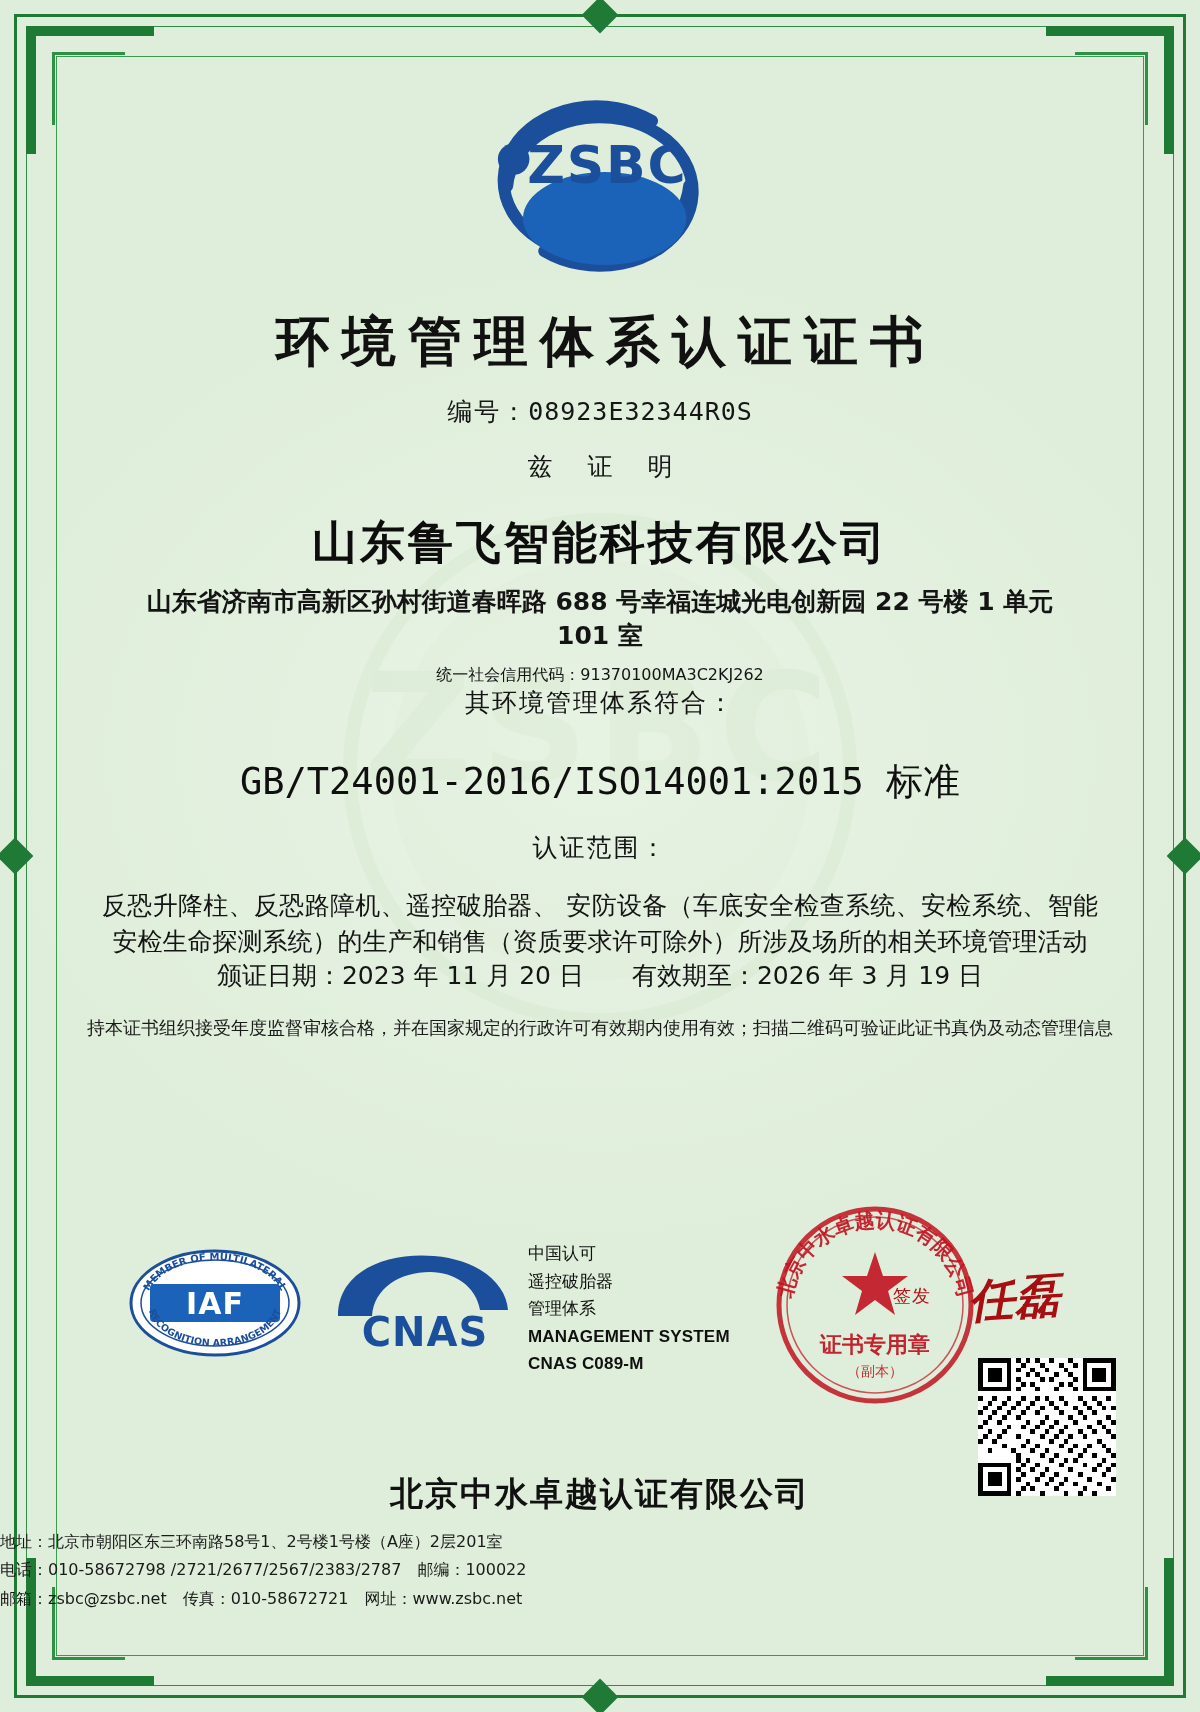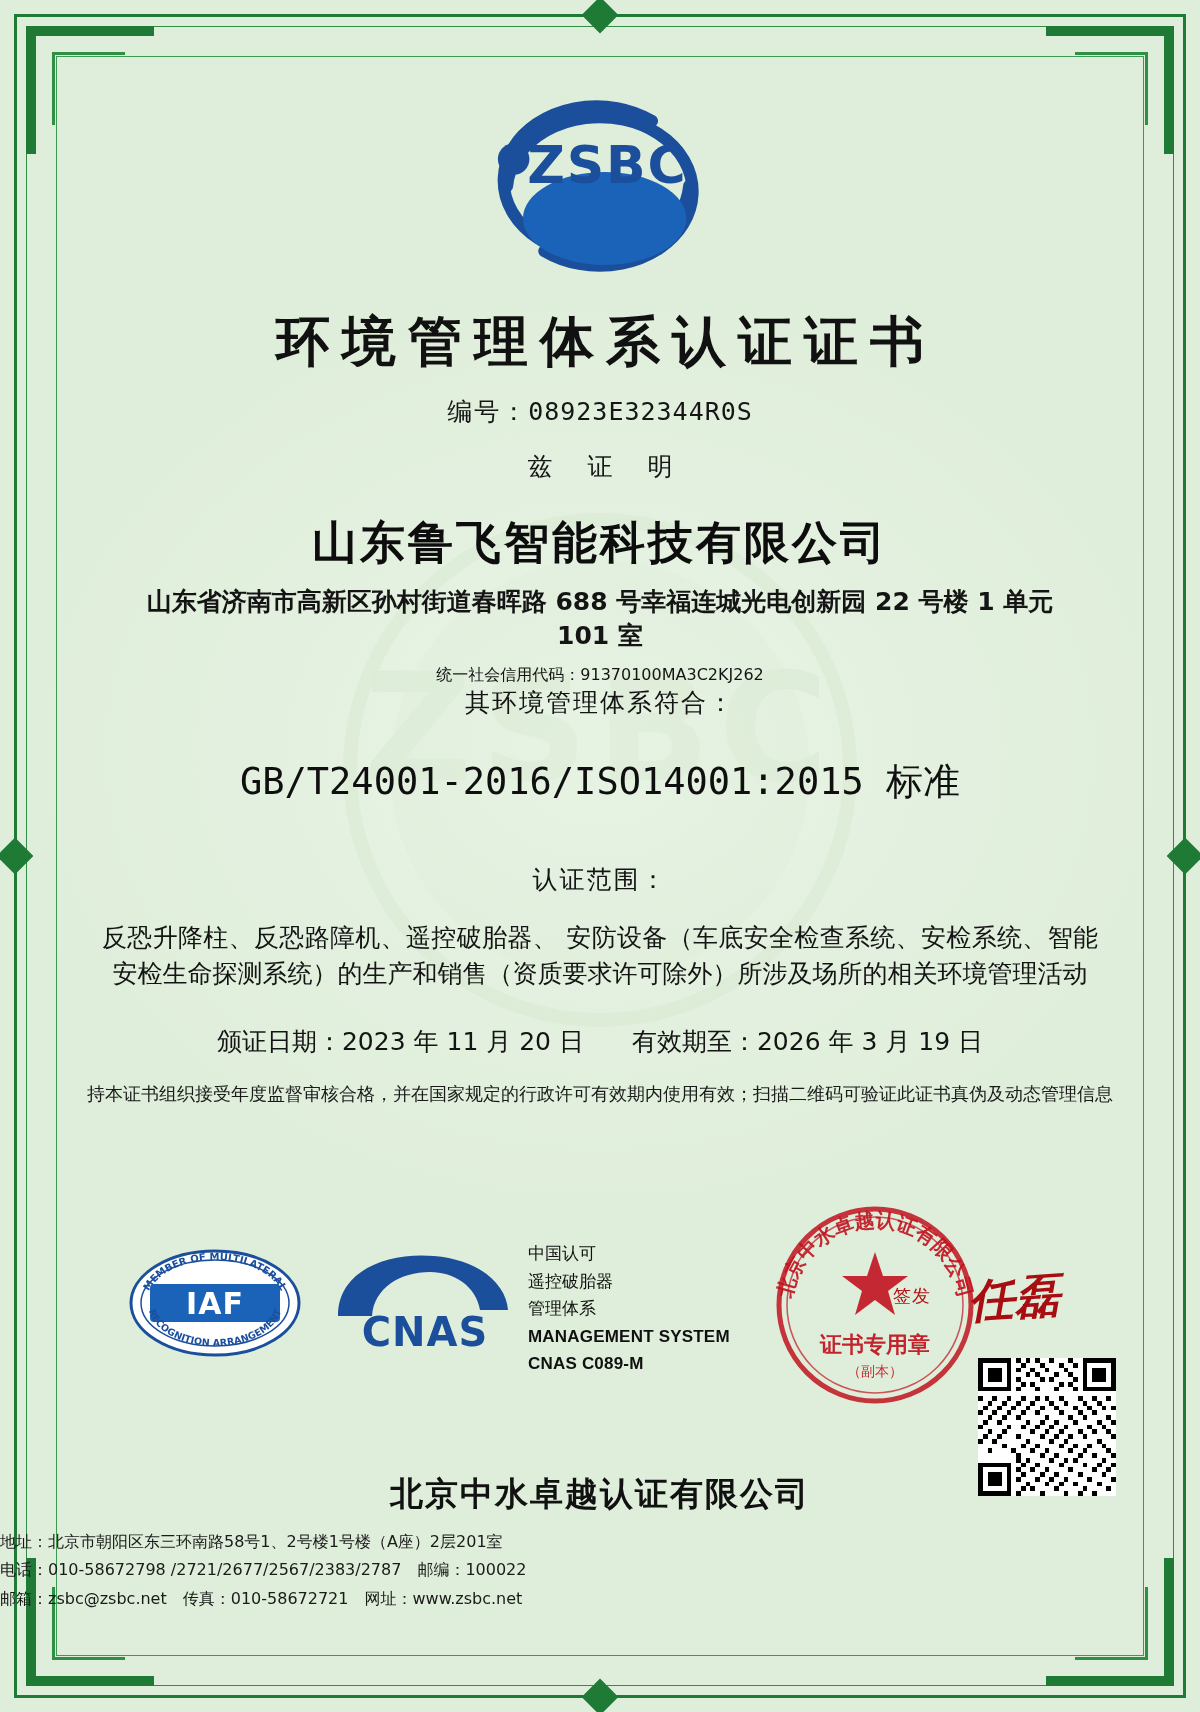--- a/index.html
+++ b/index.html
@@ -152,36 +152,35 @@
     margin-top: 38px;
     color: #0f0f0f;
   }
   .standard .cn {
     font-family: "DejaVu Sans", sans-serif;
   }
   .scope-label {
     font-family: "DejaVu Sans", sans-serif;
     font-size: 25px;
     letter-spacing: 2px;
-    margin-top: 56px;
+    margin-top: 24px;
     color: #141414;
   }
   .scope-text {
     font-family: "DejaVu Sans", sans-serif;
     font-size: 25px;
     line-height: 1.42;
     margin: 24px 32px 0;
     color: #141414;
     text-align: justify;
     text-align-last: center;
   }
   .dates {
     font-family: "DejaVu Sans", sans-serif;
     font-size: 25px;
-    margin-top: 34px;
     color: #141414;
     display: flex;
     justify-content: center;
     gap: 48px;
   }
   .footnote {
     font-family: "DejaVu Sans", sans-serif;
     font-size: 18px;
     line-height: 1.6;
     margin: 22px 14px 0;

